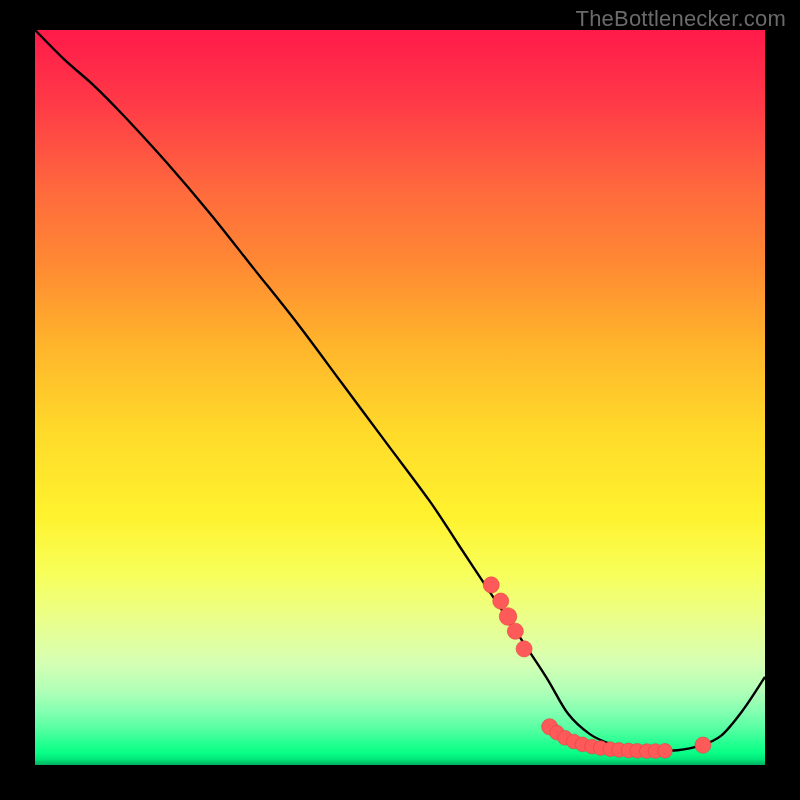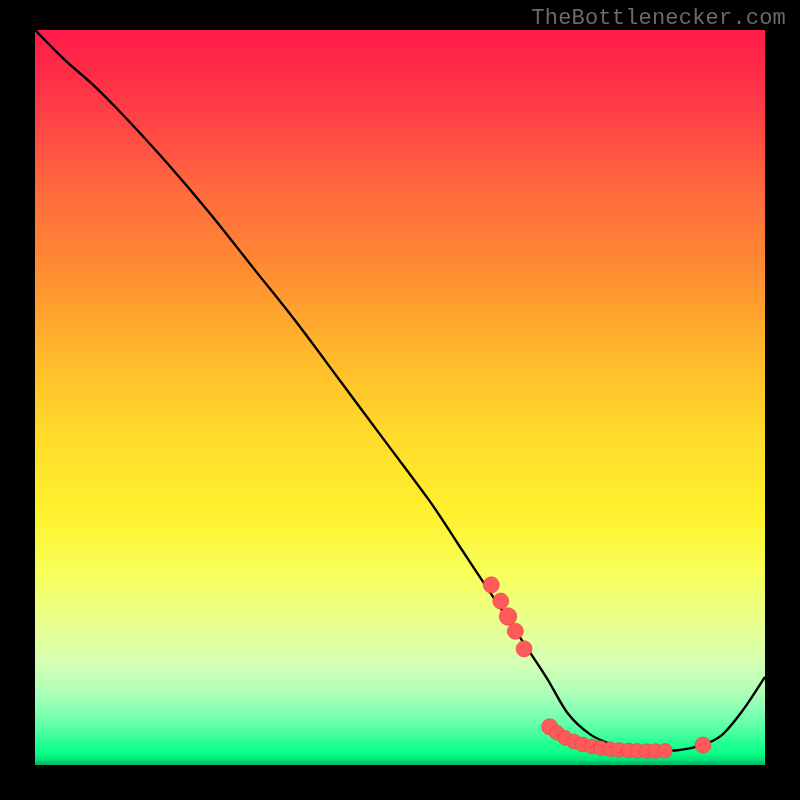--- a/index.html
+++ b/index.html
@@ -9,21 +9,20 @@
     height: 800px;
     background: #000000;
     overflow: hidden;
     font-family: Arial, Helvetica, sans-serif;
   }
   .frame {
     position: relative;
     width: 800px;
     height: 584px;
     background: #000000;
-    font-family: Liberation Mono, monospace;
   }
   .watermark {
     position: absolute;
     top: 6px;
     right: 14px;
     color: #6a6a6a;
     font-size: 22px;
     letter-spacing: 0.2px;
     font-weight: 400;
     z-index: 20;

